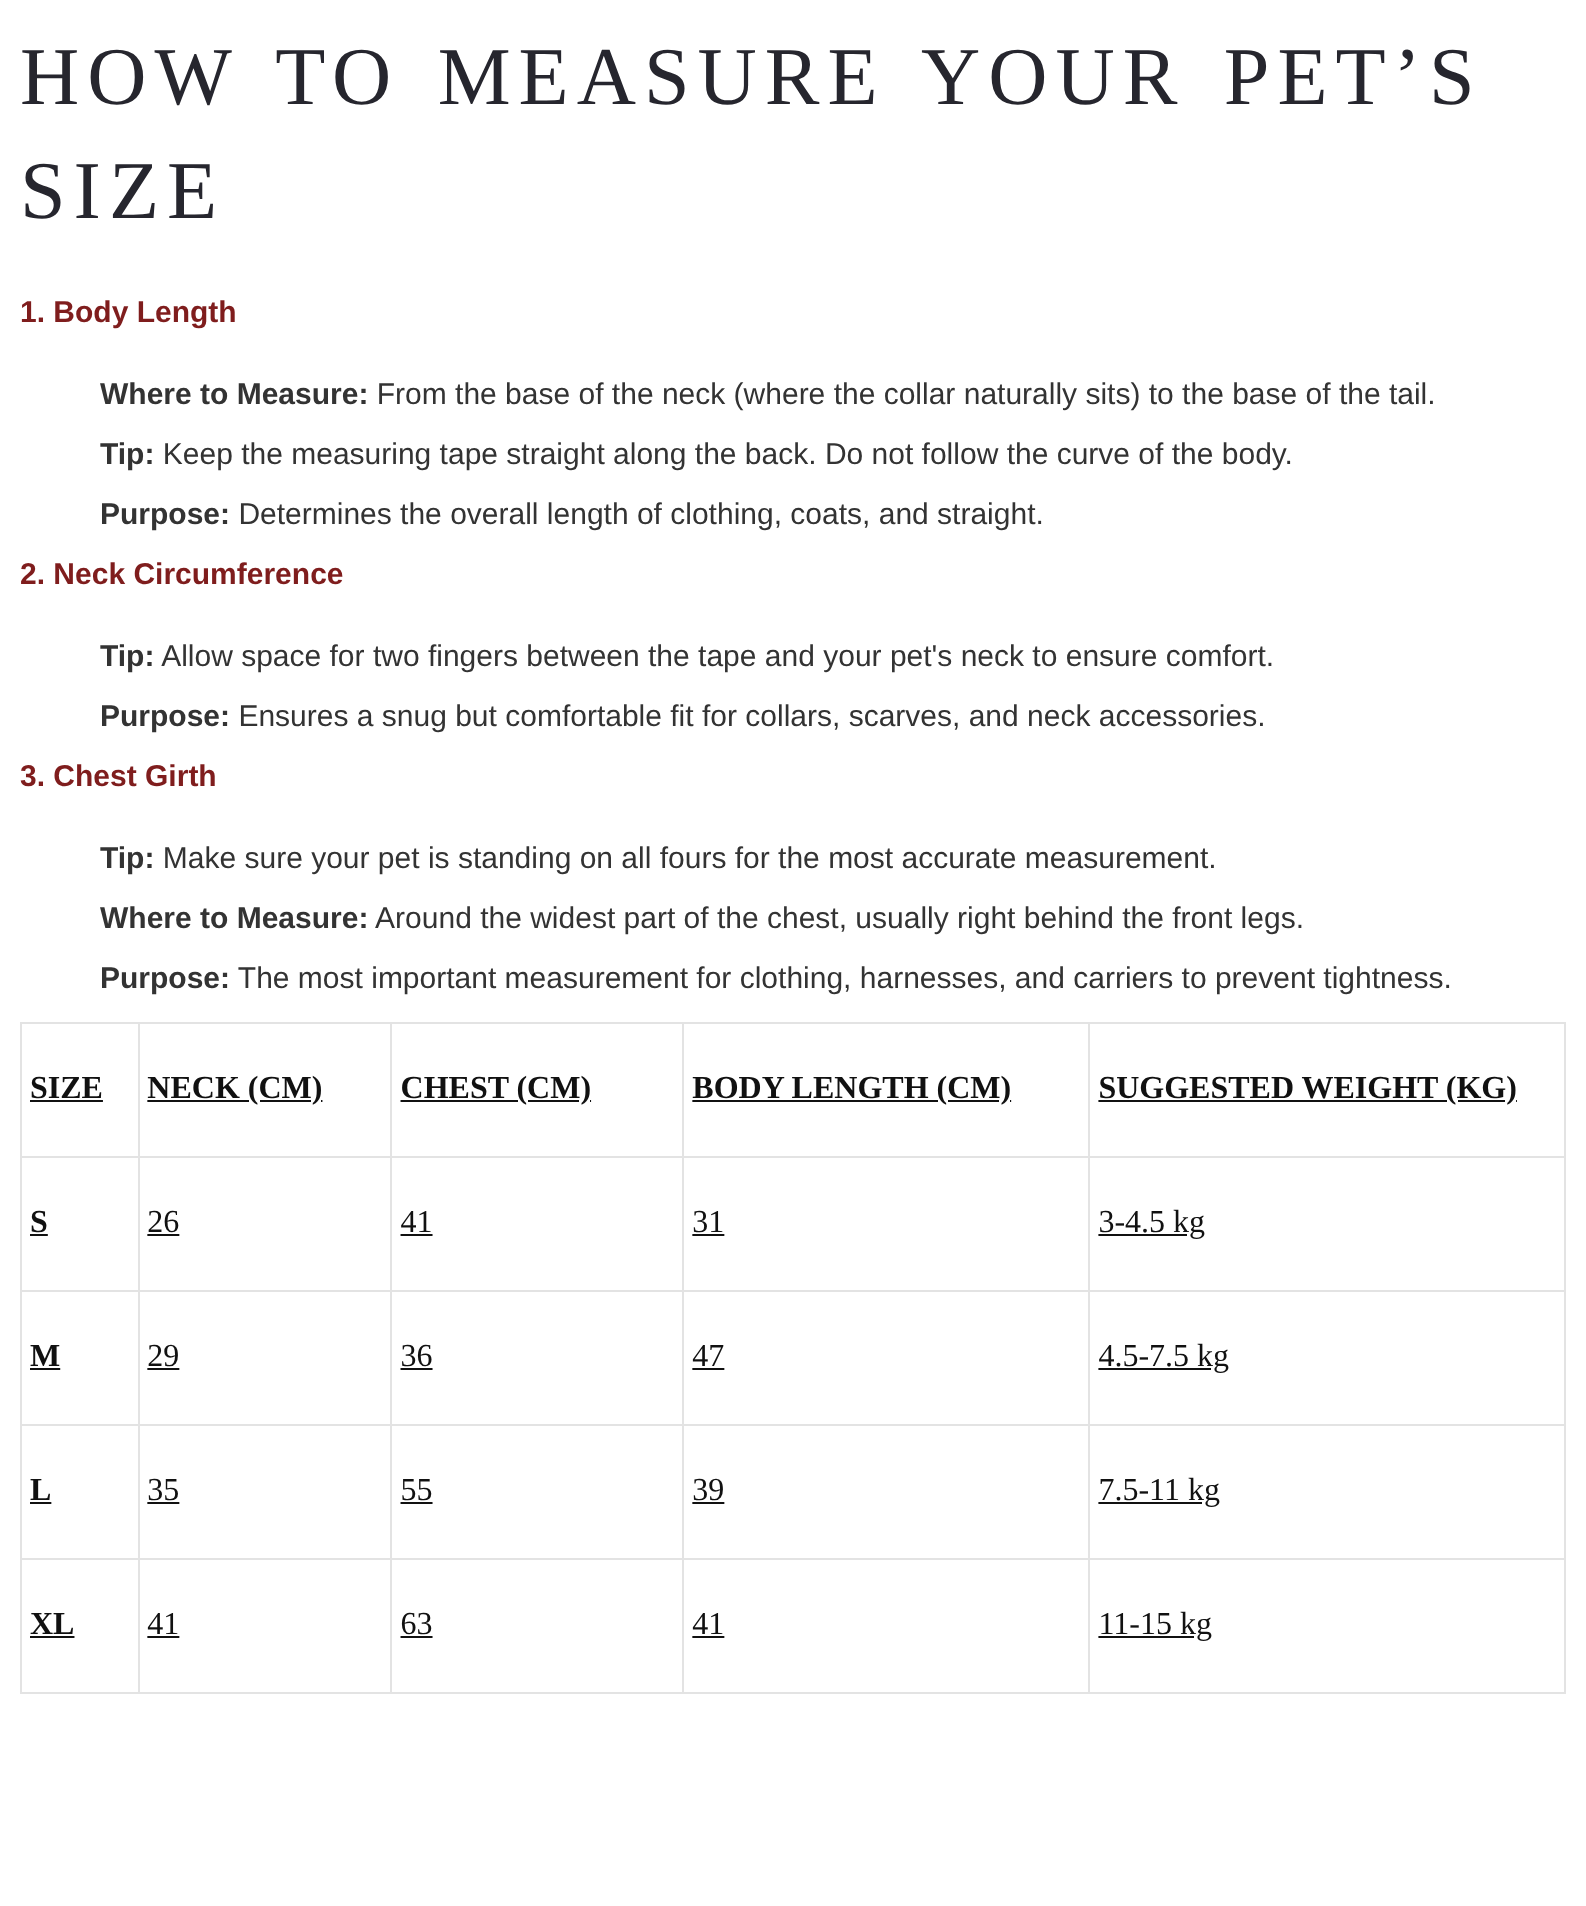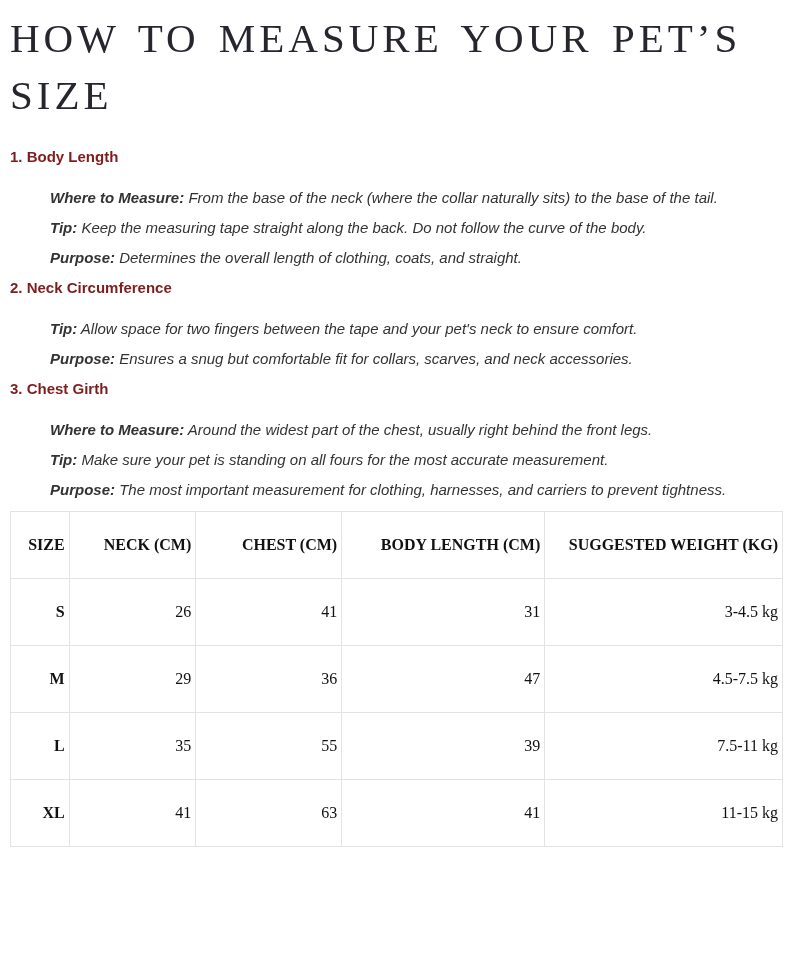--- a/index.html
+++ b/index.html
@@ -34,40 +34,40 @@
     font-weight: bold;
     color: #7f1d1d;
     margin: 12px 0 23px 0;
   }
   p.measure-item {
     margin: 0 0 12px 0;
     padding-left: 40px;
     font-size: 15px;
     line-height: 18px;
     color: #333333;
-    font-style: italic;
   }
   p.measure-item strong {
     font-weight: bold;
   }
   table.size-chart {
     width: 100%;
     border-collapse: collapse;
     table-layout: fixed;
     font-family: "Liberation Serif", serif;
     font-size: 16px;
     color: #111111;
   }
   table.size-chart th,
   table.size-chart td {
     border: 1px solid #e3e3e3;
-    text-align: right;
+    text-align: left;
     vertical-align: middle;
     height: 66px;
     padding: 0 4px;
+    text-decoration: underline;
   }
   table.size-chart th {
     font-weight: bold;
     font-size: 16px;
   }
   td.size-col {
     font-weight: bold;
   }
 </style>
 </head>
@@ -85,22 +85,22 @@
   </section>
 
   <section>
     <h4 class="section-heading">2. Neck Circumference</h4>
     <p class="measure-item"><strong>Tip:</strong> <span>Allow space for two fingers between the tape and your pet's neck to ensure comfort.</span></p>
     <p class="measure-item"><strong>Purpose:</strong> <span>Ensures a snug but comfortable fit for collars, scarves, and neck accessories.</span></p>
   </section>
 
   <section>
     <h4 class="section-heading">3. Chest Girth</h4>
+    <p class="measure-item"><strong>Tip:</strong> <span>Make sure your pet is standing on all fours for the most accurate measurement.</span></p>
     <p class="measure-item"><strong>Where to Measure:</strong> <span>Around the widest part of the chest, usually right behind the front legs.</span></p>
-    <p class="measure-item"><strong>Tip:</strong> <span>Make sure your pet is standing on all fours for the most accurate measurement.</span></p>
     <p class="measure-item"><strong>Purpose:</strong> <span>The most important measurement for clothing, harnesses, and carriers to prevent tightness.</span></p>
   </section>
 
   <table class="size-chart">
     <colgroup>
       <col style="width:7.6%">
       <col style="width:16.4%">
       <col style="width:18.9%">
       <col style="width:26.3%">
       <col style="width:30.8%">

